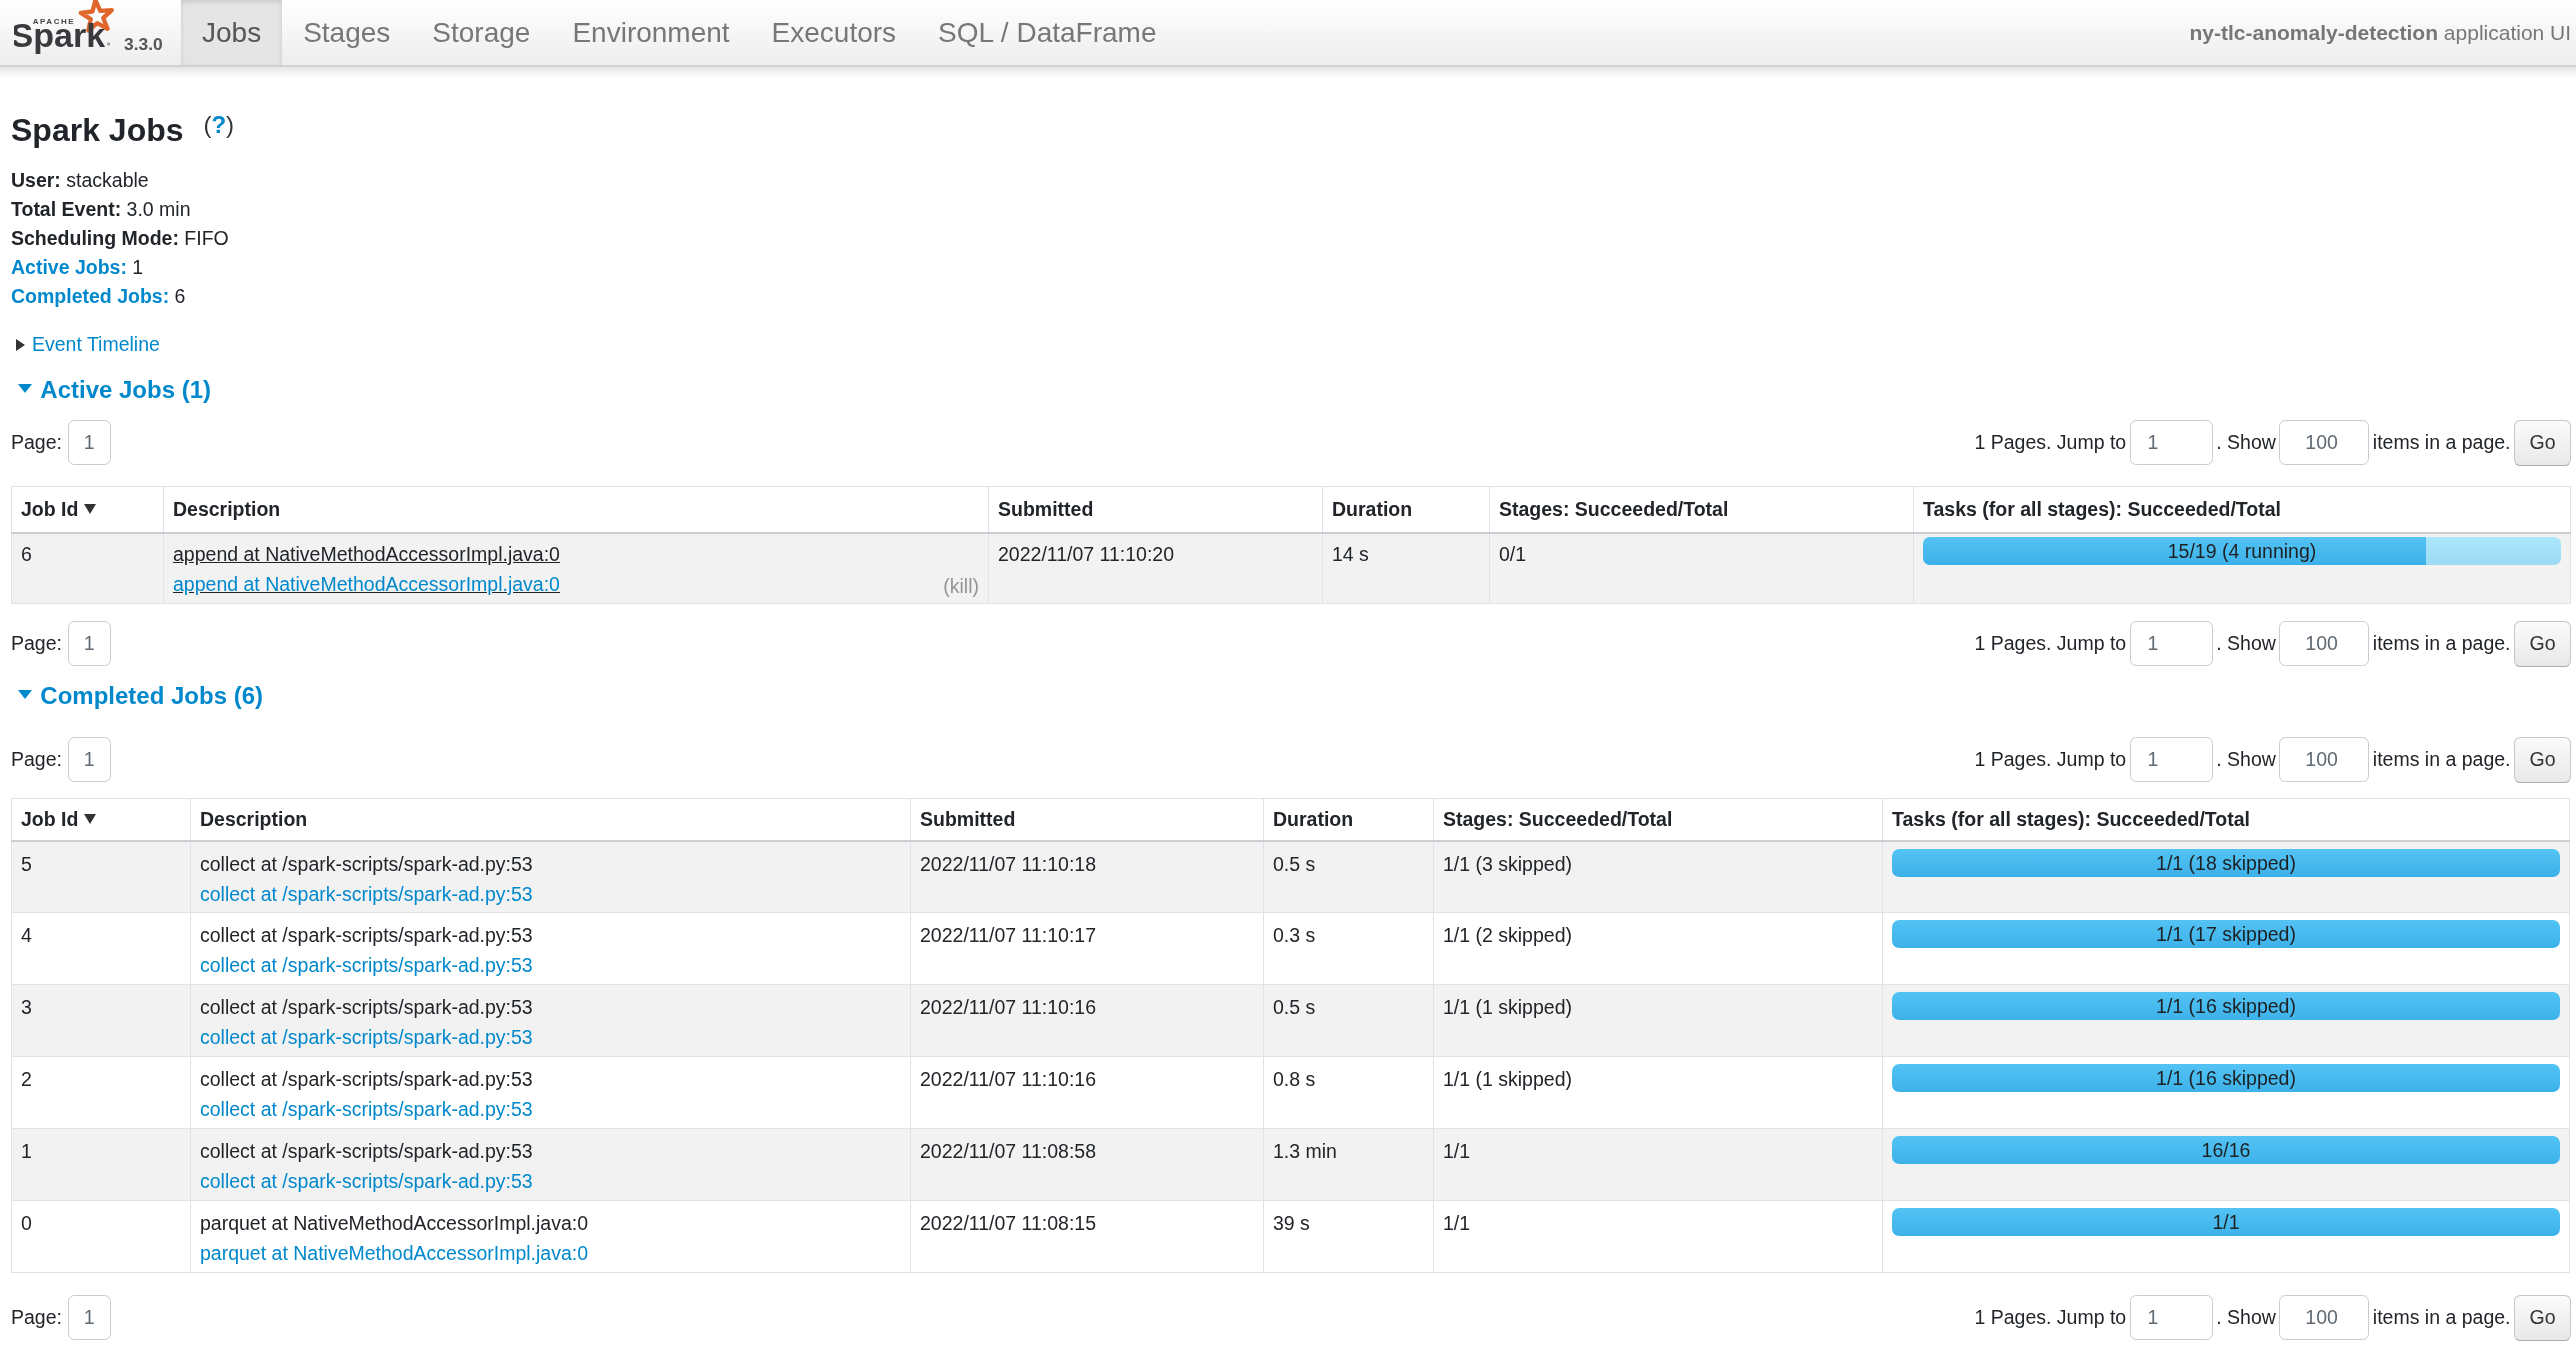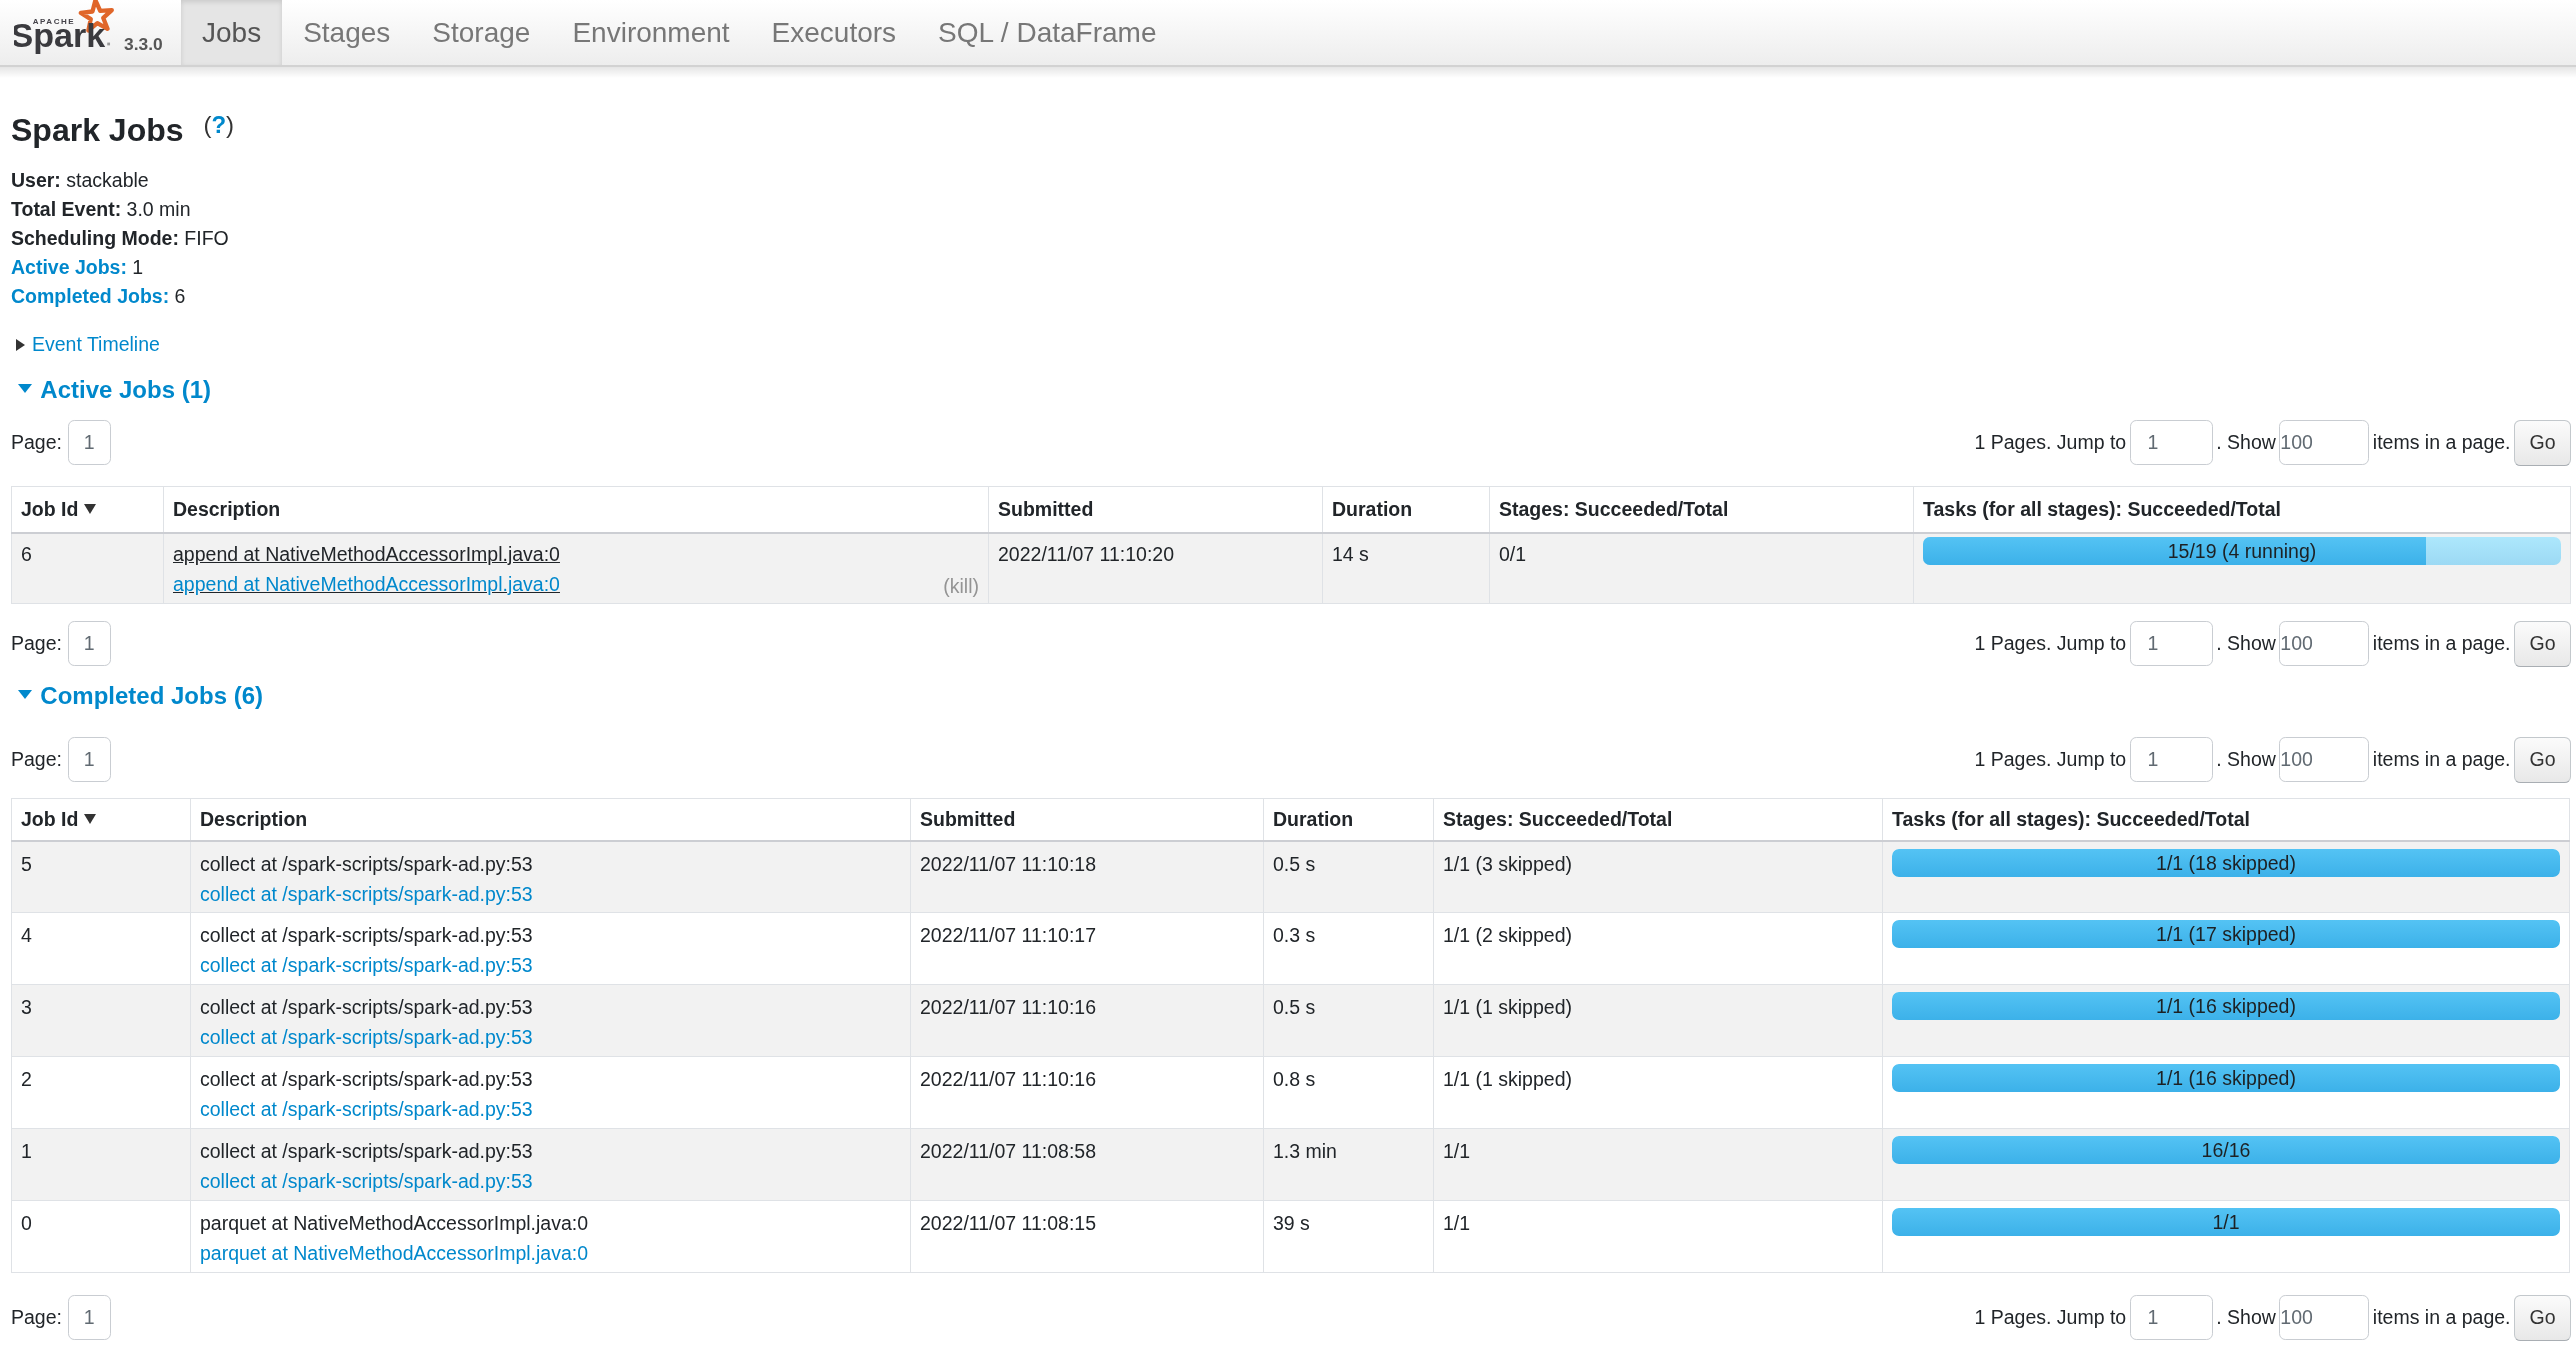--- a/index.html
+++ b/index.html
@@ -29,21 +29,21 @@
 .evtline { position:absolute; left:16px; top:330px; height:29px; line-height:29px; font-size:19.5px; }
 .tri-r { display:inline-block; width:0; height:0; border-top:6.3px solid transparent; border-bottom:6.3px solid transparent; border-left:9px solid #333; margin-right:7px; }
 .sechdr { position:absolute; left:18px; height:29px; line-height:29px; font-size:24px; font-weight:bold; color:#0088cc; }
 .tri-d { display:inline-block; width:0; height:0; border-left:7px solid transparent; border-right:7px solid transparent; border-top:9.7px solid #0088cc; margin-right:8.3px; vertical-align:middle; position:relative; top:-2.8px; }
 
 
 .pag { position:absolute; left:11px; width:2560px; height:45px; display:flex; align-items:center; }
 .pbox { height:45px; border:1.4px solid #c9cdd2; border-radius:6.3px; color:#616a72; display:flex; align-items:center; background:#fff; }
 .pbox.c { width:43px; justify-content:center; margin-left:5.6px; }
 .pbox.jump { width:83px; padding-left:16.7px; }
-.pbox.show { width:90px; padding-left:0; }
+.pbox.show { width:90px; padding-left:25px; }
 .rt { white-space:pre; }
 .pag .right { margin-left:auto; display:flex; align-items:center; gap:3.5px; }
 .go { width:57px; height:46px; border:1.4px solid #c3c8cc; border-bottom-color:#a9aeb3; border-radius:6.3px;
   background:linear-gradient(#fbfbfb,#e8e8e8); color:#333; display:flex; align-items:center; justify-content:center; }
 
 
 table.t { position:absolute; left:11px; border-collapse:collapse; table-layout:fixed; width:2559px; background:#fff; }
 table.t th, table.t td { border:1.4px solid #dfe2e6; text-align:left; font-weight:normal; }
 table.t th { font-weight:bold; vertical-align:middle; padding:0 9px; }
 table.tA thead tr { height:46px; }
@@ -76,20 +76,21 @@
     <span class="ver">3.3.0</span>
   </div>
   <div class="tabs">
     <div class="tab active">Jobs</div>
     <div class="tab">Stages</div>
     <div class="tab">Storage</div>
     <div class="tab">Environment</div>
     <div class="tab">Executors</div>
     <div class="tab">SQL / DataFrame</div>
   </div>
+  <span class="appname"><b>ny-tlc-anomaly-detection</b> application UI</span>
 </div>
 
 <h2 class="title">Spark Jobs <sup>(<b>?</b>)</sup></h2>
 
 <ul class="meta">
   <li><b>User:</b> stackable</li>
   <li><b>Total Event:</b> 3.0 min</li>
   <li><b>Scheduling Mode:</b> FIFO</li>
   <li><b><a class="blue" href="#active">Active Jobs:</a></b> 1</li>
   <li><b><a class="blue" href="#completed">Completed Jobs:</a></b> 6</li>

